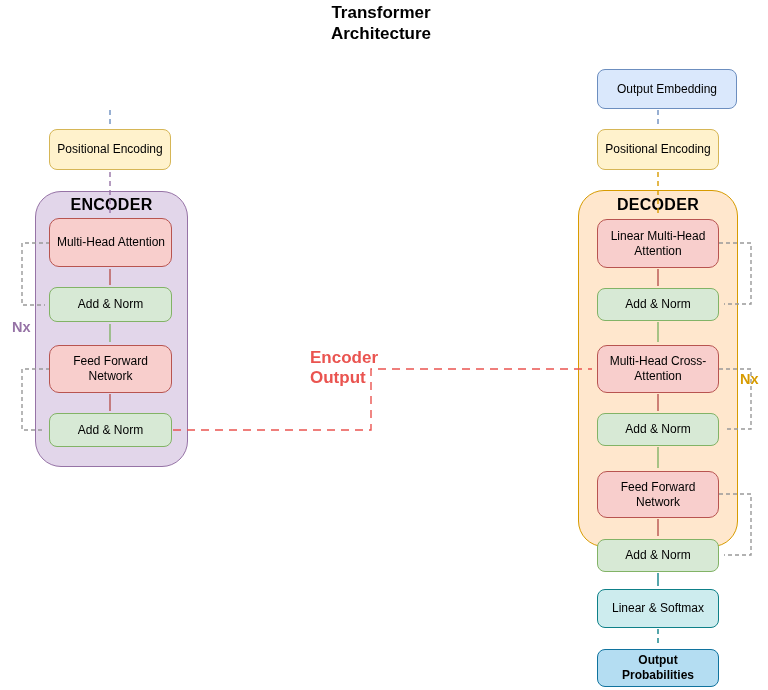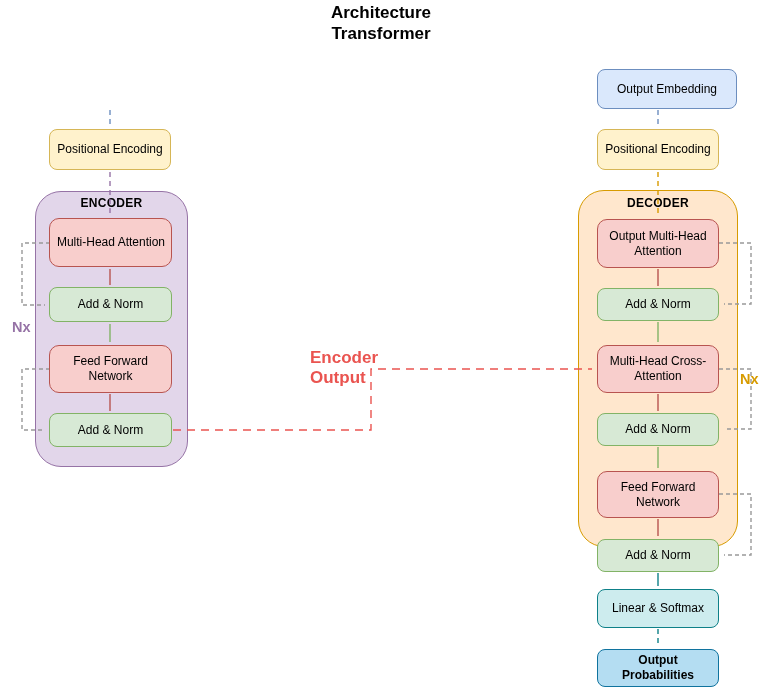--- a/index.html
+++ b/index.html
@@ -3,21 +3,21 @@
 <meta charset="utf-8">
 <style>
   html,body{margin:0;padding:0;background:#fff;}
   .canvas{position:relative;width:768px;height:690px;background:#ffffff;overflow:hidden;
           font-family:"Liberation Sans",sans-serif;color:#000;}
   .title{position:absolute;left:281px;top:2px;width:200px;text-align:center;z-index:4;
          font-size:17px;font-weight:bold;line-height:21px;}
   .container{position:absolute;border:1.4px solid;border-radius:26px;z-index:1;box-sizing:border-box;}
   .enc-c{background:var(--encoder_container_fill);border-color:var(--encoder_container_stroke);}
   .dec-c{background:var(--decoder_container_fill);border-color:var(--decoder_container_stroke);}
-  .container-label{position:absolute;z-index:2;font-size:12px;font-weight:bold;text-align:center;letter-spacing:.3px;}
+  .container-label{position:absolute;z-index:2;font-size:16px;font-weight:bold;text-align:center;letter-spacing:.3px;}
   .node{position:absolute;border:1.3px solid;border-radius:8px;box-sizing:border-box;z-index:4;
         display:flex;align-items:center;justify-content:center;text-align:center;
         font-size:12px;line-height:1.25;padding:2px 6px;}
   .emb{background:var(--embedding_fill);border-color:var(--embedding_stroke);}
   .pos{background:var(--positional_fill);border-color:var(--positional_stroke);}
   .att{background:var(--attention_fill);border-color:var(--attention_stroke);border-radius:10px;justify-content:flex-end;}
   .an{background:var(--addnorm_fill);border-color:var(--addnorm_stroke);}
   .lin{background:var(--linear_fill);border-color:var(--linear_stroke);}
   .out{background:var(--output_fill);border-color:var(--output_stroke);}
   .out span{font-weight:bold;}
@@ -38,22 +38,22 @@
   .dashed{stroke-dasharray:5 4;}
   .gdash{stroke-dasharray:4 3;}
   .sdash{stroke-dasharray:8 6;}
 </style>
 </head>
 <body>
 
 <div class="canvas">
 
   <div class="title">
+    <div>Transformer</div>
     <div>Architecture</div>
-    <div>Transformer</div>
   </div>
 
   <div class="container enc-c" style="left:35px;top:191px;width:153px;height:276px"></div>
   <div class="container-label" style="left:35px;top:196px;width:153px">ENCODER</div>
 
   <div class="container dec-c" style="left:578px;top:190px;width:160px;height:357px"></div>
   <div class="container-label" style="left:578px;top:196px;width:160px">DECODER</div>
 
   <svg class="edges" width="768" height="690">
     <defs>
@@ -123,21 +123,21 @@
   </div>
   <div class="float-label nx-left">Nx</div>
 
   <div class="node emb" style="left:597px;top:69px;width:140px;height:40px">
     <span>Output Embedding</span>
   </div>
   <div class="node pos" style="left:597px;top:129px;width:122px;height:41px">
     <span>Positional Encoding</span>
   </div>
   <div class="node att" style="left:597px;top:219px;width:122px;height:49px">
-    <span>Output Multi-Head Attention</span>
+    <span>Linear Multi-Head Attention</span>
   </div>
   <div class="node an" style="left:597px;top:288px;width:122px;height:33px">
     <span>Add &amp; Norm</span>
   </div>
   <div class="node att" style="left:597px;top:345px;width:122px;height:48px">
     <span>Multi-Head Cross-Attention</span>
   </div>
   <div class="node an" style="left:597px;top:413px;width:122px;height:33px">
     <span>Add &amp; Norm</span>
   </div>

